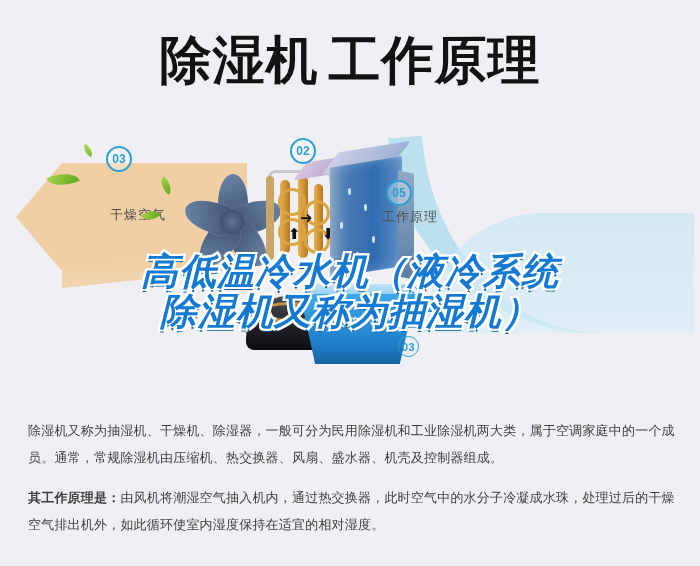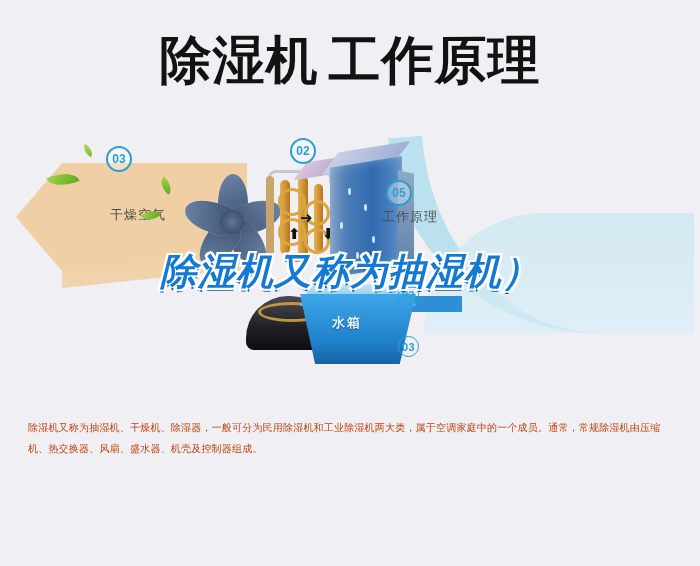--- a/index.html
+++ b/index.html
@@ -211,21 +211,21 @@
     text-shadow:
        2px 2px 0 #ffffff, -2px 2px 0 #ffffff,
        2px -2px 0 #ffffff, -2px -2px 0 #ffffff,
        0 3px 0 #0b5ea8;
     white-space:nowrap;
   }
 
   
   .body-copy{
     position:absolute;left:28px;top:418px;width:648px;
-    color:#c2410c;font-size:10px;line-height:2.05;
+    color:#404040;font-size:13px;line-height:2.05;
     letter-spacing:.2px;
   }
   .body-copy p{margin:0 0 14px 0;}
   .body-copy .lead{font-weight:bold;}
 </style>
 </head>
 <body>
 
 <div class="page">
 
@@ -299,20 +299,22 @@
 
     <div class="step-note note-02">
       <span class="badge-inline">02</span>
     </div>
     <div class="step-note note-03">
       <span class="badge-inline">03</span>
     </div>
   </div>
 
   <div class="overlay">
+    <div class="overlay-line">高低温冷水机（液冷系统</div>
     <div class="overlay-line">除湿机又称为抽湿机）</div>
   </div>
 
   <div class="body-copy">
     <p>除湿机又称为抽湿机、干燥机、除湿器，一般可分为民用除湿机和工业除湿机两大类，属于空调家庭中的一个成员。通常，常规除湿机由压缩机、热交换器、风扇、盛水器、机壳及控制器组成。</p>
+    <p><span class="lead">其工作原理是：</span><span>由风机将潮湿空气抽入机内，通过热交换器，此时空气中的水分子冷凝成水珠，处理过后的干燥空气排出机外，如此循环使室内湿度保持在适宜的相对湿度。</span></p>
   </div>
 
 </div>
 
 </body></html>

